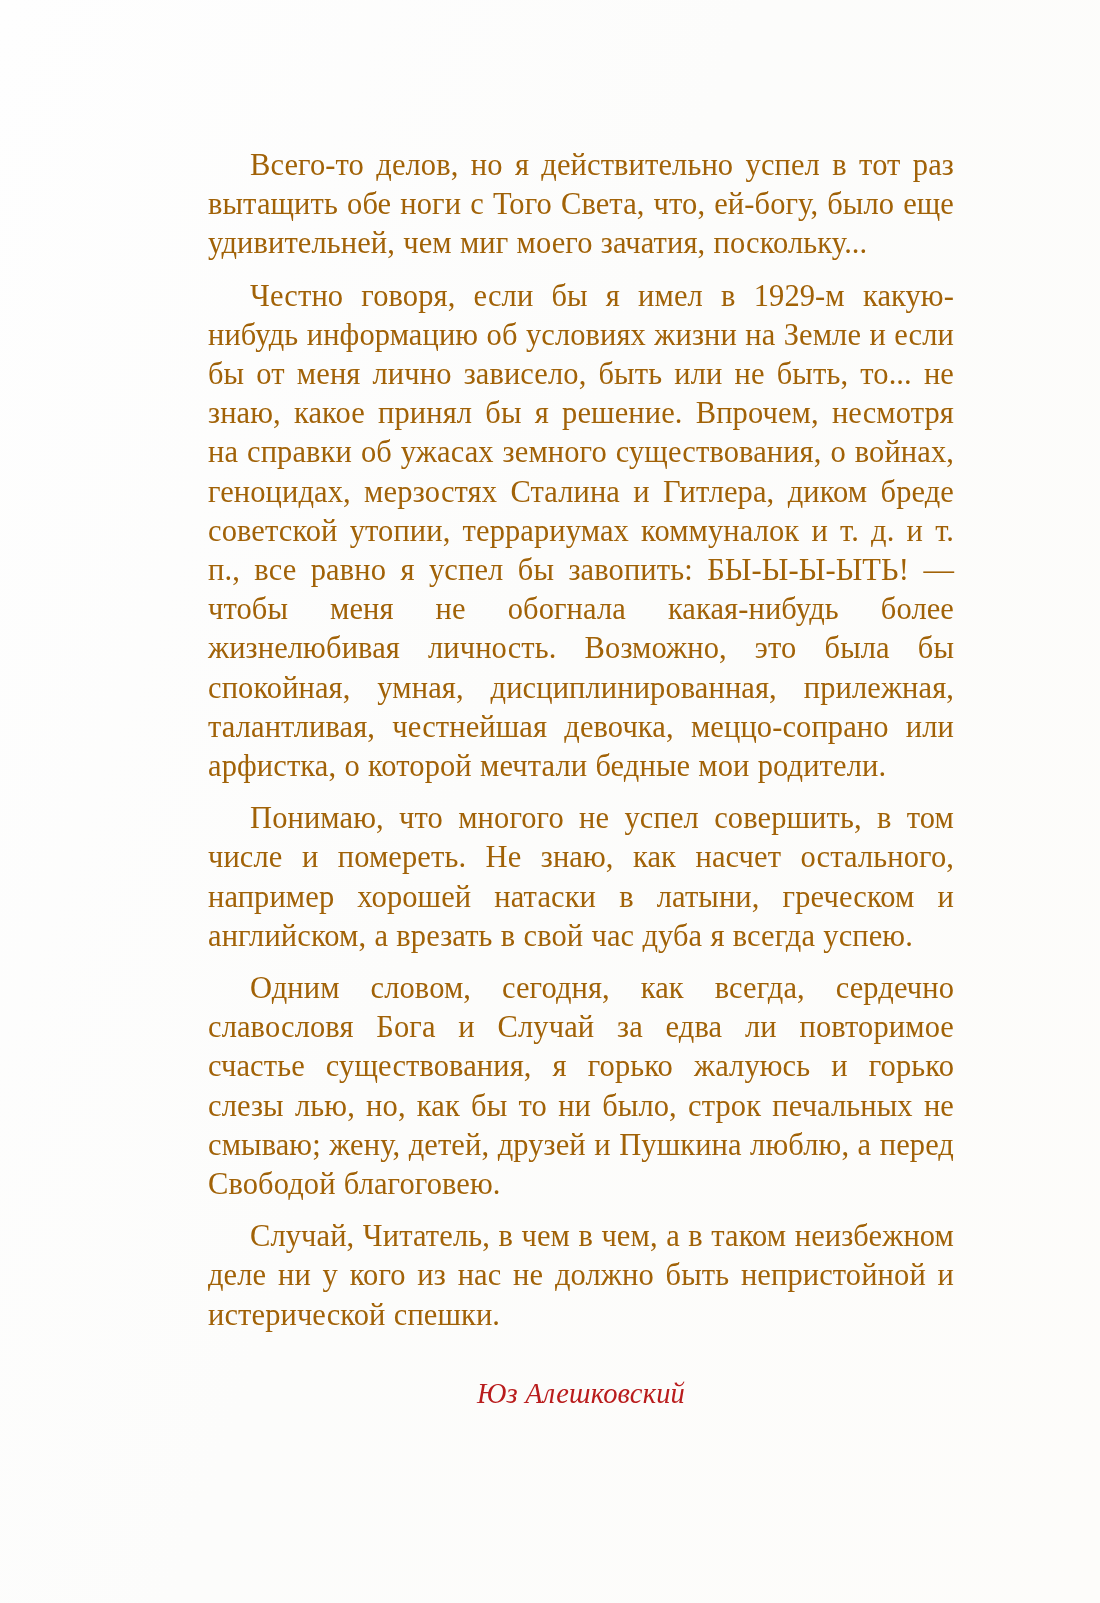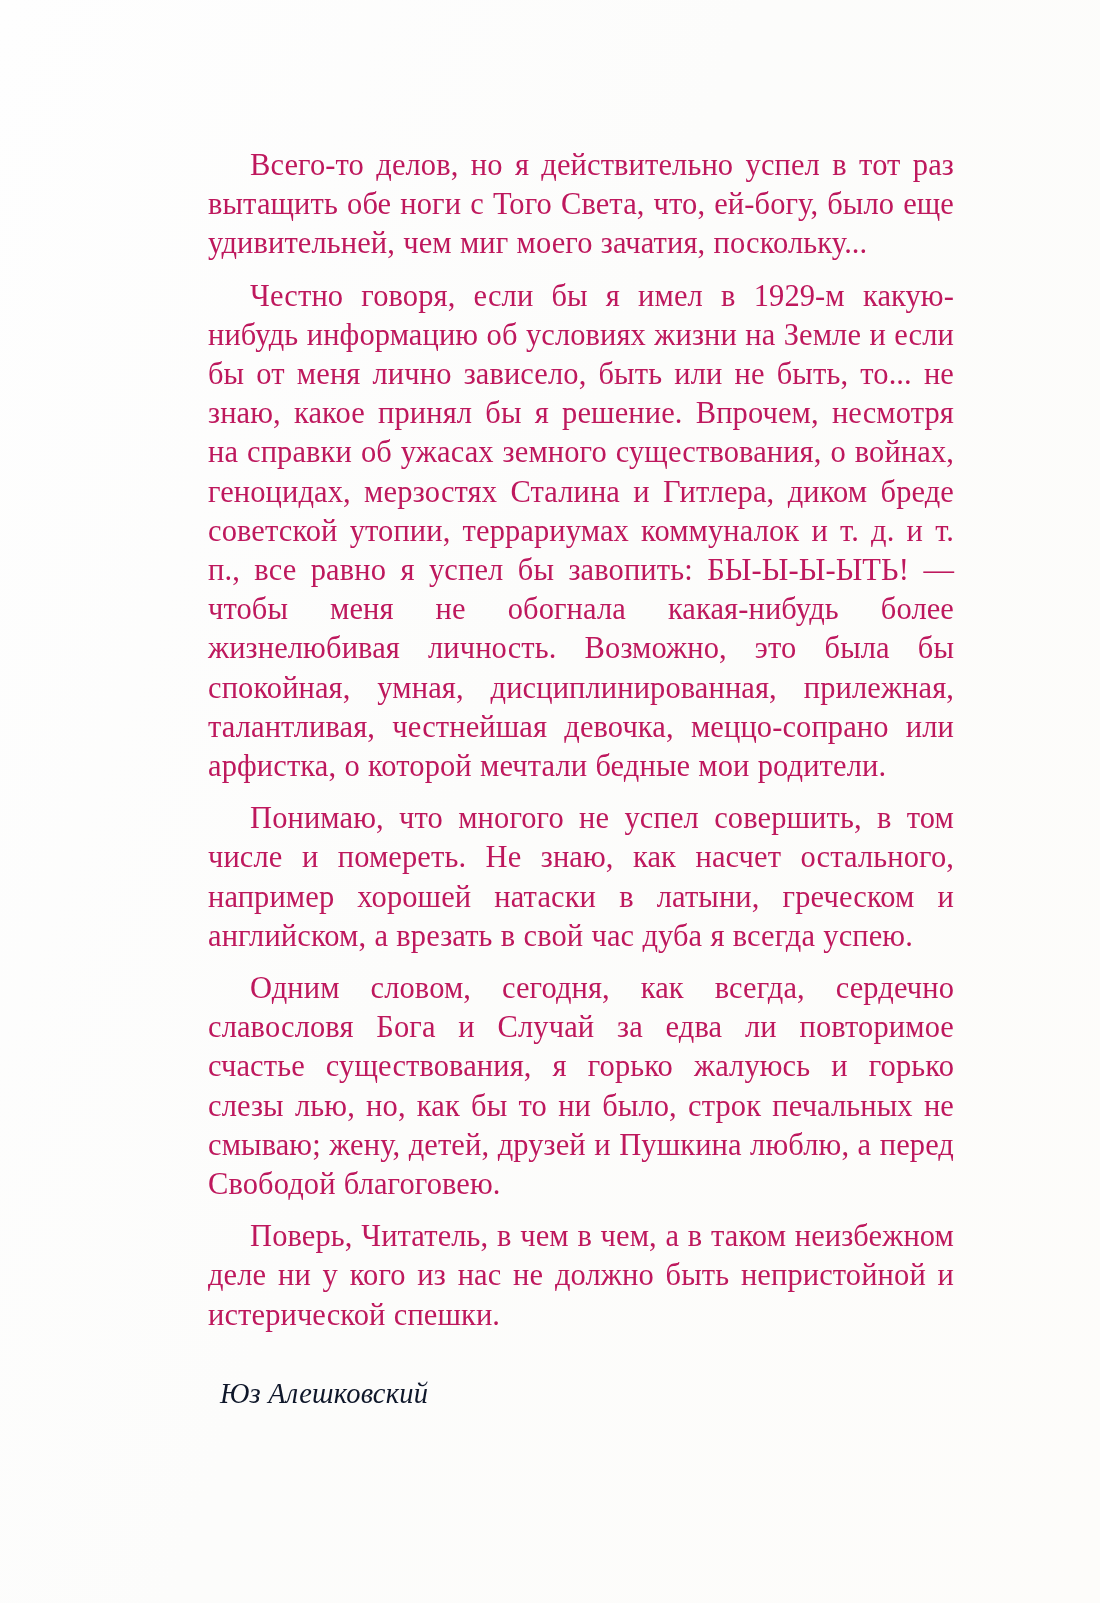--- a/index.html
+++ b/index.html
@@ -39,56 +39,56 @@
     width: 746px;
   }
 
   .para {
     margin: 0;
     text-align: justify;
     text-justify: inter-word;
     text-indent: 42px;
     font-size: 30.5px;
     line-height: 39.2px;
-    color: #be185d;
+    color: #a16207;
     letter-spacing: 0.1px;
     word-spacing: 0.5px;
     -webkit-font-smoothing: antialiased;
   }
 
   .para + .para {
     margin-top: 13px;
   }
 
   .signature {
-    margin: 12px;
+    margin: 0;
     margin-top: 39px;
-    text-align: left;
+    text-align: center;
     text-indent: 0;
     font-size: 28.5px;
     line-height: 39px;
     font-style: italic;
-    color: #0f172a;
+    color: #b91c1c;
     letter-spacing: 0.2px;
   }
 </style>
 </head>
 <body>
 
 <div class="page">
 
   <div class="text-block">
 
     <p class="para">Всего-то делов, но я действительно успел в тот раз вытащить обе ноги с Того Света, что, ей-богу, было еще удивительней, чем миг моего зачатия, поскольку...</p>
 
     <p class="para">Честно говоря, если бы я имел в 1929-м какую-нибудь информацию об условиях жизни на Земле и если бы от меня лично зависело, быть или не быть, то... не знаю, какое принял бы я решение. Впрочем, несмотря на справки об ужасах земного существования, о войнах, геноцидах, мерзостях Сталина и Гитлера, диком бреде советской утопии, террариумах коммуналок и т. д. и т. п., все равно я успел бы завопить: БЫ-Ы-Ы-ЫТЬ! — чтобы меня не обогнала какая-нибудь более жизнелюбивая личность. Возможно, это была бы спокойная, умная, дисциплинированная, прилежная, талантливая, честнейшая девочка, меццо-сопрано или арфистка, о которой мечтали бедные мои родители.</p>
 
     <p class="para">Понимаю, что многого не успел совершить, в том числе и помереть. Не знаю, как насчет остального, например хорошей натаски в латыни, греческом и английском, а врезать в свой час дуба я всегда успею.</p>
 
     <p class="para">Одним словом, сегодня, как всегда, сердечно славословя Бога и Случай за едва ли повторимое счастье существования, я горько жалуюсь и горько слезы лью, но, как бы то ни было, строк печальных не смываю; жену, детей, друзей и Пушкина люблю, а перед Свободой благоговею.</p>
 
-    <p class="para">Поверь, Читатель, в чем в чем, а в таком неизбежном деле ни у кого из нас не должно быть непристойной и истерической спешки.</p>
+    <p class="para">Случай, Читатель, в чем в чем, а в таком неизбежном деле ни у кого из нас не должно быть непристойной и истерической спешки.</p>
 
     <p class="signature">Юз Алешковский</p>
 
   </div>
 
 </div>
 
 </body></html>

